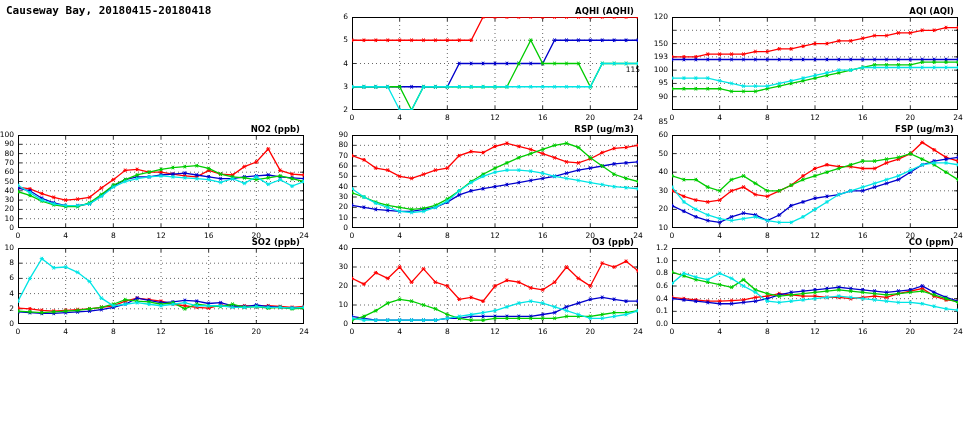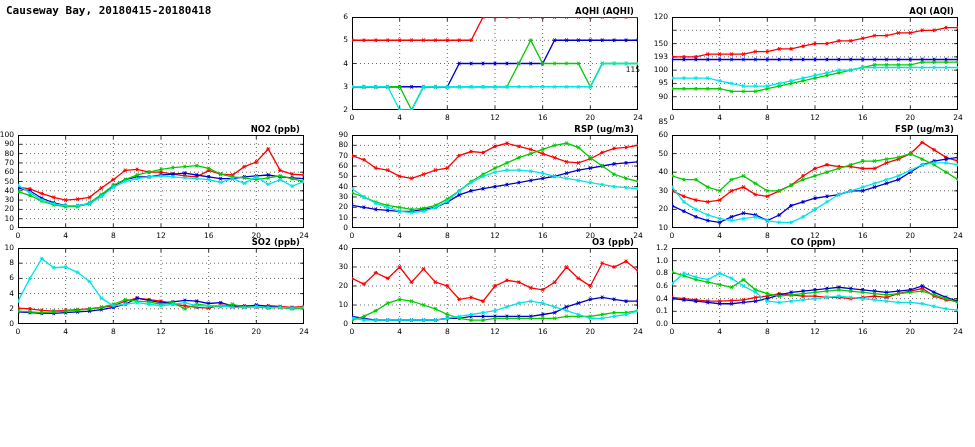--- a/index.html
+++ b/index.html
@@ -1156,21 +1156,21 @@
           <path d="M224.32,66.50L228.52,66.50M225.37,64.68L227.47,68.32M227.47,64.68L225.37,68.32" stroke="#00e5e5" stroke-width="1" fill="none"></path>
           <path d="M236.23,70.30L240.43,70.30M237.28,68.48L239.38,72.12M239.38,68.48L237.28,72.12" stroke="#00e5e5" stroke-width="1" fill="none"></path>
           <path d="M248.15,70.30L252.35,70.30M249.20,68.48L251.30,72.12M251.30,68.48L249.20,72.12" stroke="#00e5e5" stroke-width="1" fill="none"></path>
           <path d="M260.07,68.40L264.27,68.40M261.12,66.58L263.22,70.22M263.22,66.58L261.12,70.22" stroke="#00e5e5" stroke-width="1" fill="none"></path>
           <path d="M271.98,66.50L276.18,66.50M273.03,64.68L275.13,68.32M275.13,64.68L273.03,68.32" stroke="#00e5e5" stroke-width="1" fill="none"></path>
           <path d="M283.90,62.70L288.10,62.70M284.95,60.88L287.05,64.52M287.05,60.88L284.95,64.52" stroke="#00e5e5" stroke-width="1" fill="none"></path>
         </svg>
       </div>
       <div class="panel" style="left: 0px; top: 0px;">
         <div class="plotbox" style="left: 672px; top: 248px; width: 286px; height: 76px;"></div>
-        <div class="ptitle" style="left: 672px; width: 282px; top: 237px; text-align: center;">CO (ppm)</div>
+        <div class="ptitle" style="left: 672px; width: 282px; top: 237px;">CO (ppm)</div>
         <div class="ytick" style="left: 636px; width: 32px; top: 319px;">0.0</div>
         <div class="ytick" style="left: 636px; width: 32px; top: 306.333px;">0.1</div>
         <div class="ytick" style="left: 636px; width: 32px; top: 293.667px;">0.4</div>
         <div class="ytick" style="left: 636px; width: 32px; top: 281px;">0.6</div>
         <div class="ytick" style="left: 636px; width: 32px; top: 268.333px;">0.8</div>
         <div class="ytick" style="left: 636px; width: 32px; top: 255.667px;">1.0</div>
         <div class="ytick" style="left: 636px; width: 32px; top: 243px;">1.2</div>
         <div class="xtick" style="left: 660px; width: 24px; top: 327px;">0</div>
         <div class="xtick" style="left: 707.667px; width: 24px; top: 327px;">4</div>
         <div class="xtick" style="left: 755.333px; width: 24px; top: 327px;">8</div>

